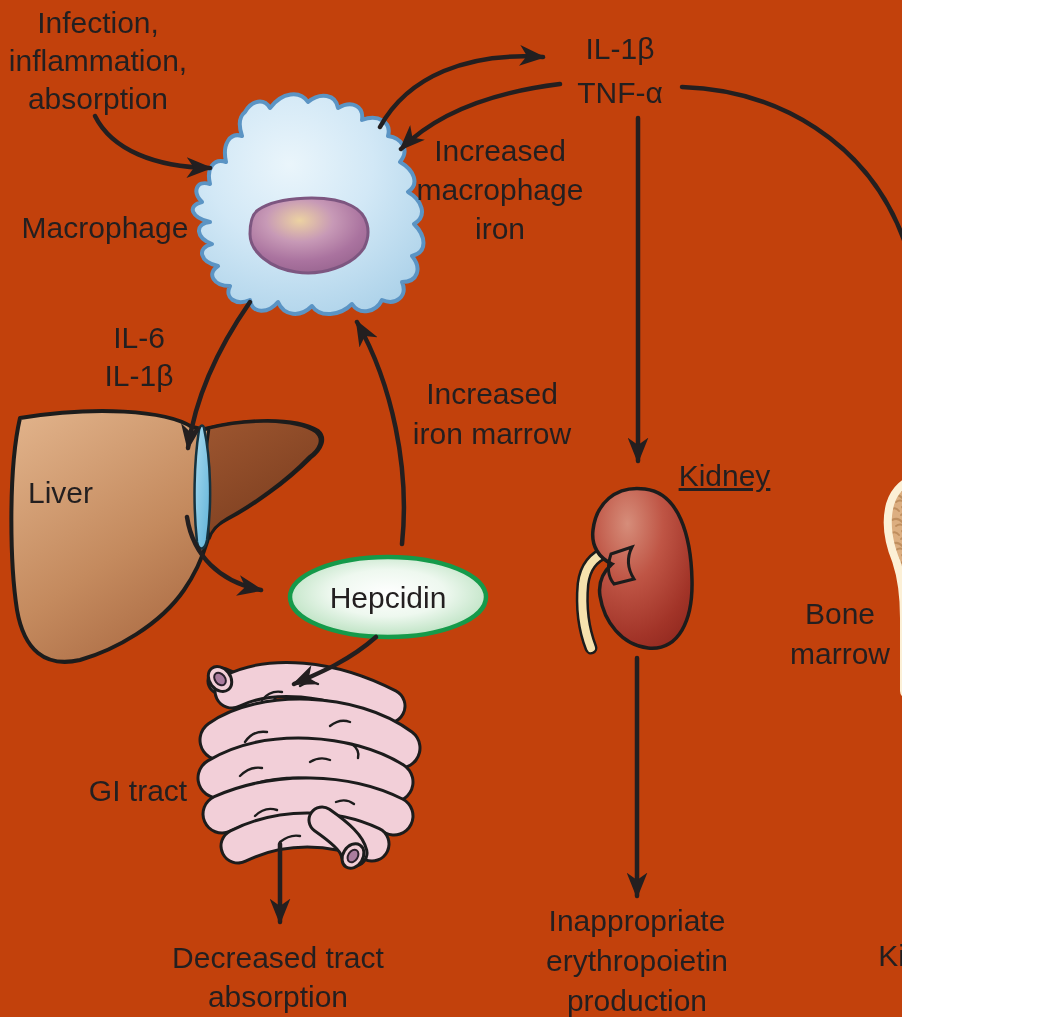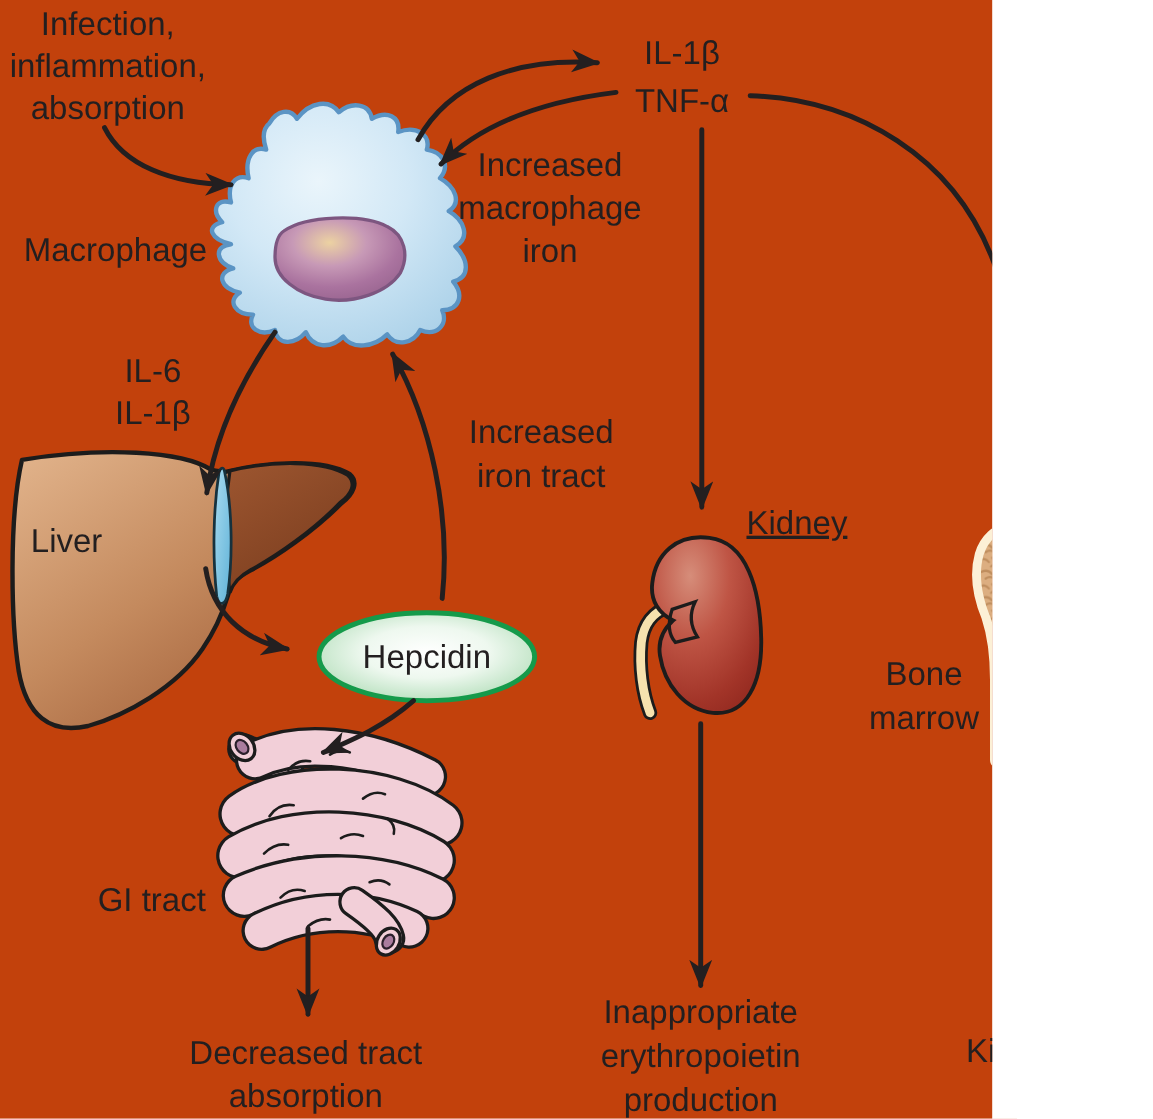--- a/index.html
+++ b/index.html
@@ -213,26 +213,26 @@
 
 <div class="lbl" style="left:78px;top:319px;width:122px;">
   <div>IL-6</div>
   <div>IL-1β</div>
 </div>
 
 <div class="lbl left" style="left:28px;top:474px;width:120px;">Liver</div>
 
 <div class="lbl lh40" style="left:392px;top:374px;width:200px;">
   <div>Increased</div>
-  <div>iron tract</div>
+  <div>iron marrow</div>
 </div>
 
 <div class="lbl" style="left:288px;top:579px;width:200px;">Hepcidin</div>
 
-<div class="lbl" style="left:80px;top:772px;width:116px;margin-top:28px;">GI tract</div>
+<div class="lbl" style="left:80px;top:772px;width:116px;">GI tract</div>
 
 <div class="lbl lh39" style="left:158px;top:938px;width:240px;">
   <div>Decreased tract</div>
   <div>absorption</div>
 </div>
 
 <div class="lbl" style="left:652px;top:457px;width:145px;text-decoration:underline;">Kidney</div>
 
 <div class="lbl lh40" style="left:518px;top:901px;width:238px;">
   <div>Inappropriate</div>

